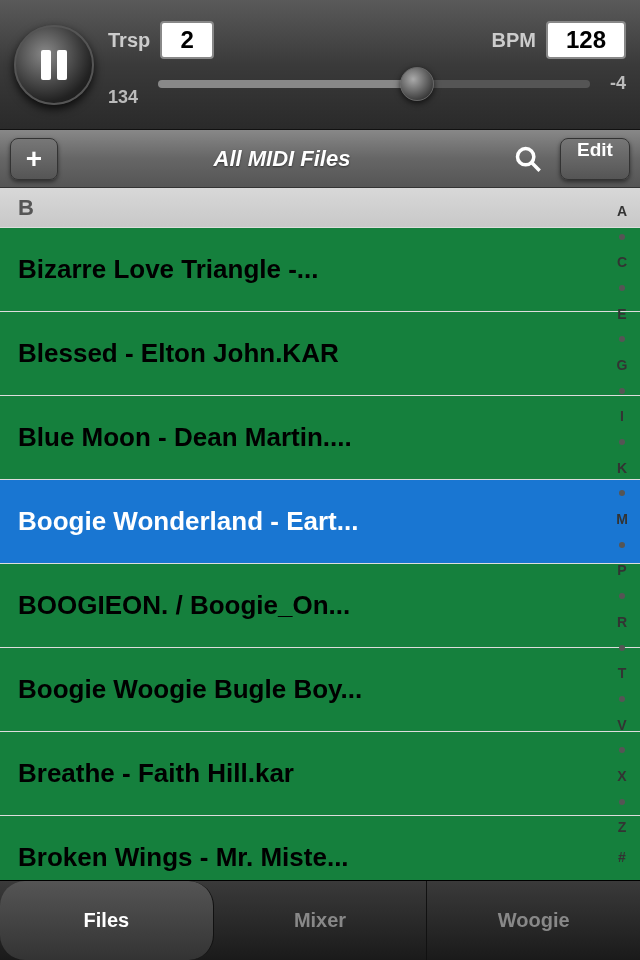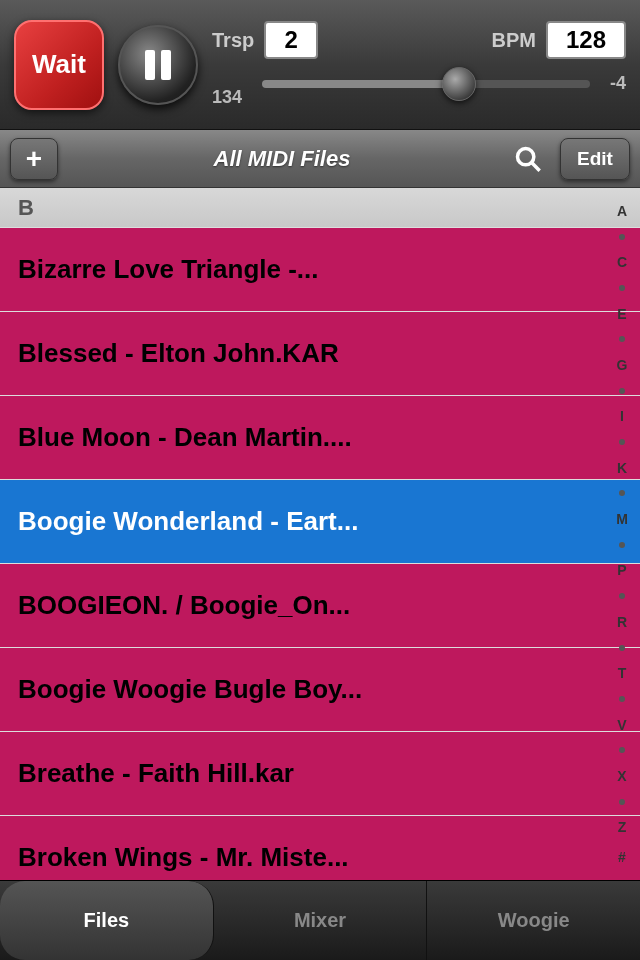--- a/index.html
+++ b/index.html
@@ -201,21 +201,21 @@
       stroke-width: 3;
     }
 
     .edit-button {
       background: linear-gradient(180deg, #777 0%, #555 100%);
       border: 1px solid #333;
       border-radius: 8px;
       width: 70px;
       height: 42px;
       display: flex;
-      align-items: center;
+      align-items: flex-start;
       justify-content: center;
       color: white;
       font-size: 19px;
       font-weight: bold;
       cursor: pointer;
       box-shadow: 0 2px 4px rgba(0,0,0,0.5);
     }
 
     
     .song-list {
@@ -226,21 +226,21 @@
       height: calc(960px - 130px - 58px - 80px);
     }
 
     .song-item {
       display: flex;
       align-items: center;
       height: 84px;
       border-bottom: 1px solid #ddd;
       padding: 0 18px;
       cursor: pointer;
-      background: #be185d;
+      background: #15803d;
       position: relative;
     }
 
     .song-item.section-header {
       background: linear-gradient(180deg, #d8d8d8 0%, #c8c8c8 100%);
       height: 40px;
     }
 
     .song-item.selected {
       background: #1976d2;
@@ -325,23 +325,20 @@
     .tab-item.active {
       color: white;
       background: linear-gradient(180deg, #555 0%, #333 100%);
       border-radius: 25px;
     }
   </style>
 </head>
 <body>
 
 <div class="top-bar">
-  <div class="wait-button">
-    <span>Wait</span>
-  </div>
   <div class="pause-button">
     <div class="pause-icon">
       <div class="pause-bar"></div>
       <div class="pause-bar"></div>
     </div>
   </div>
   <div class="controls-right">
     <div class="trsp-bpm-row">
       <span class="label-text">Trsp</span>
       <div class="value-box">

